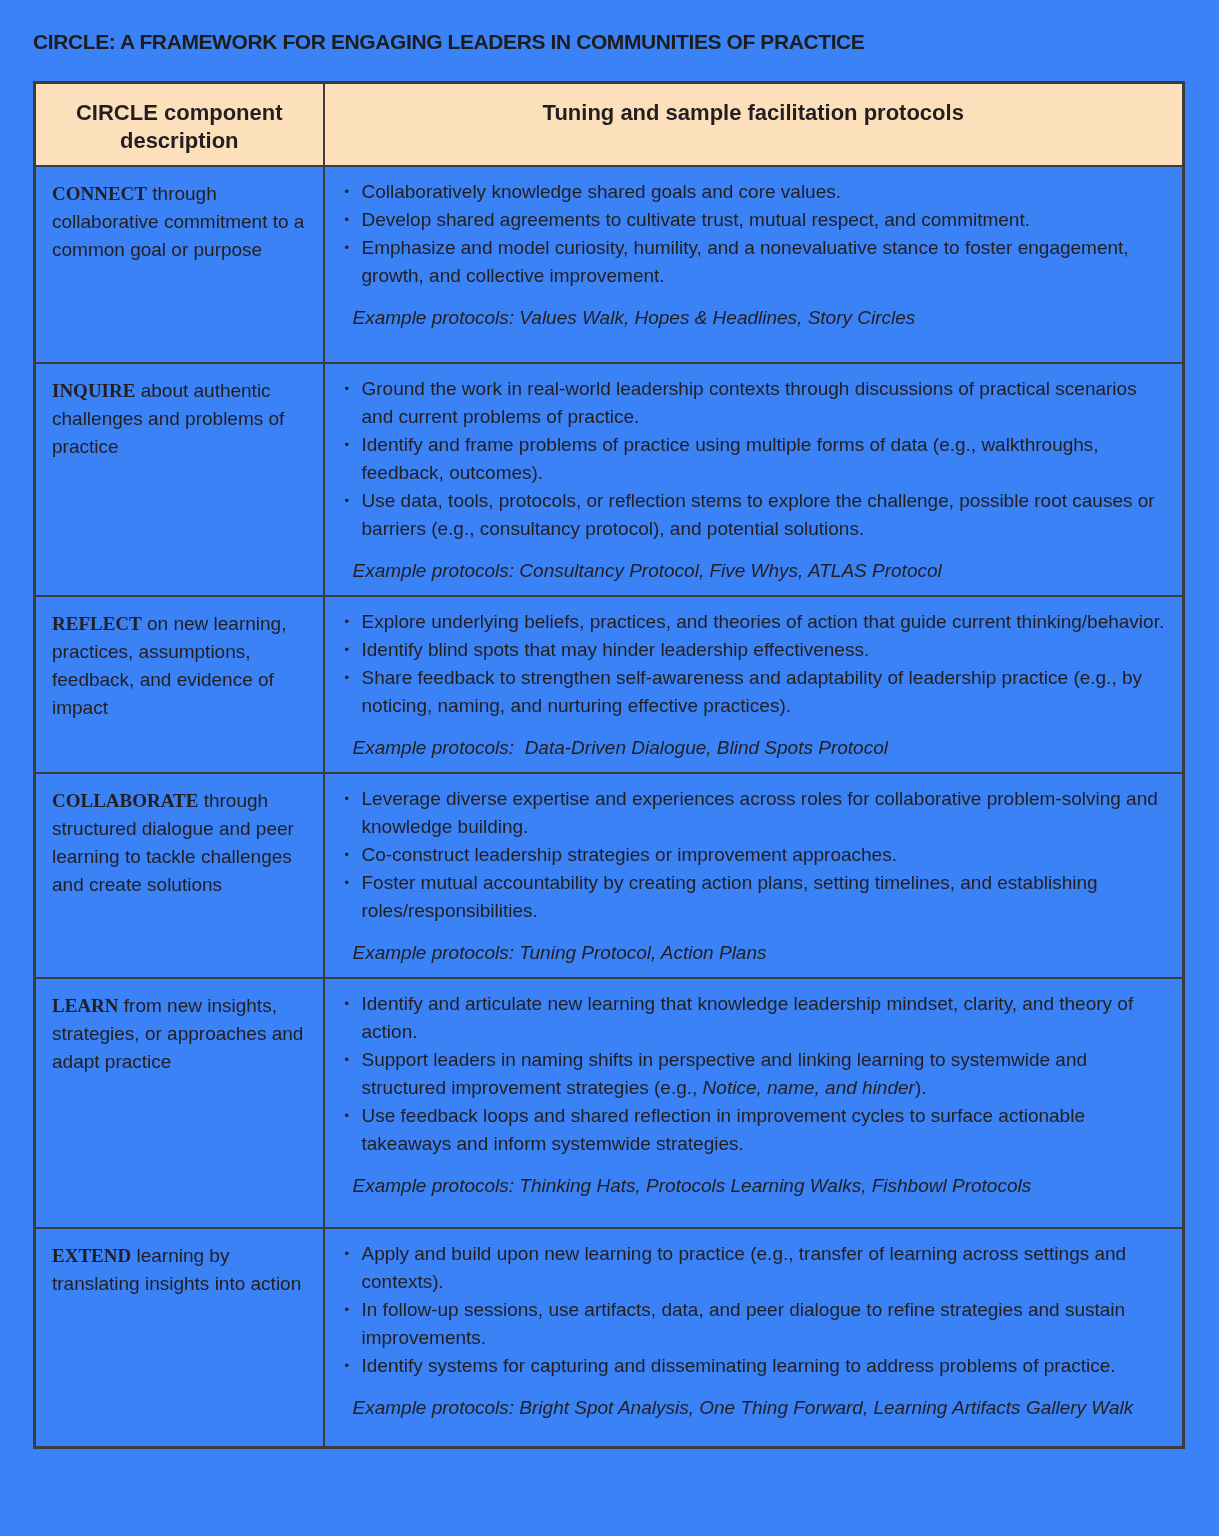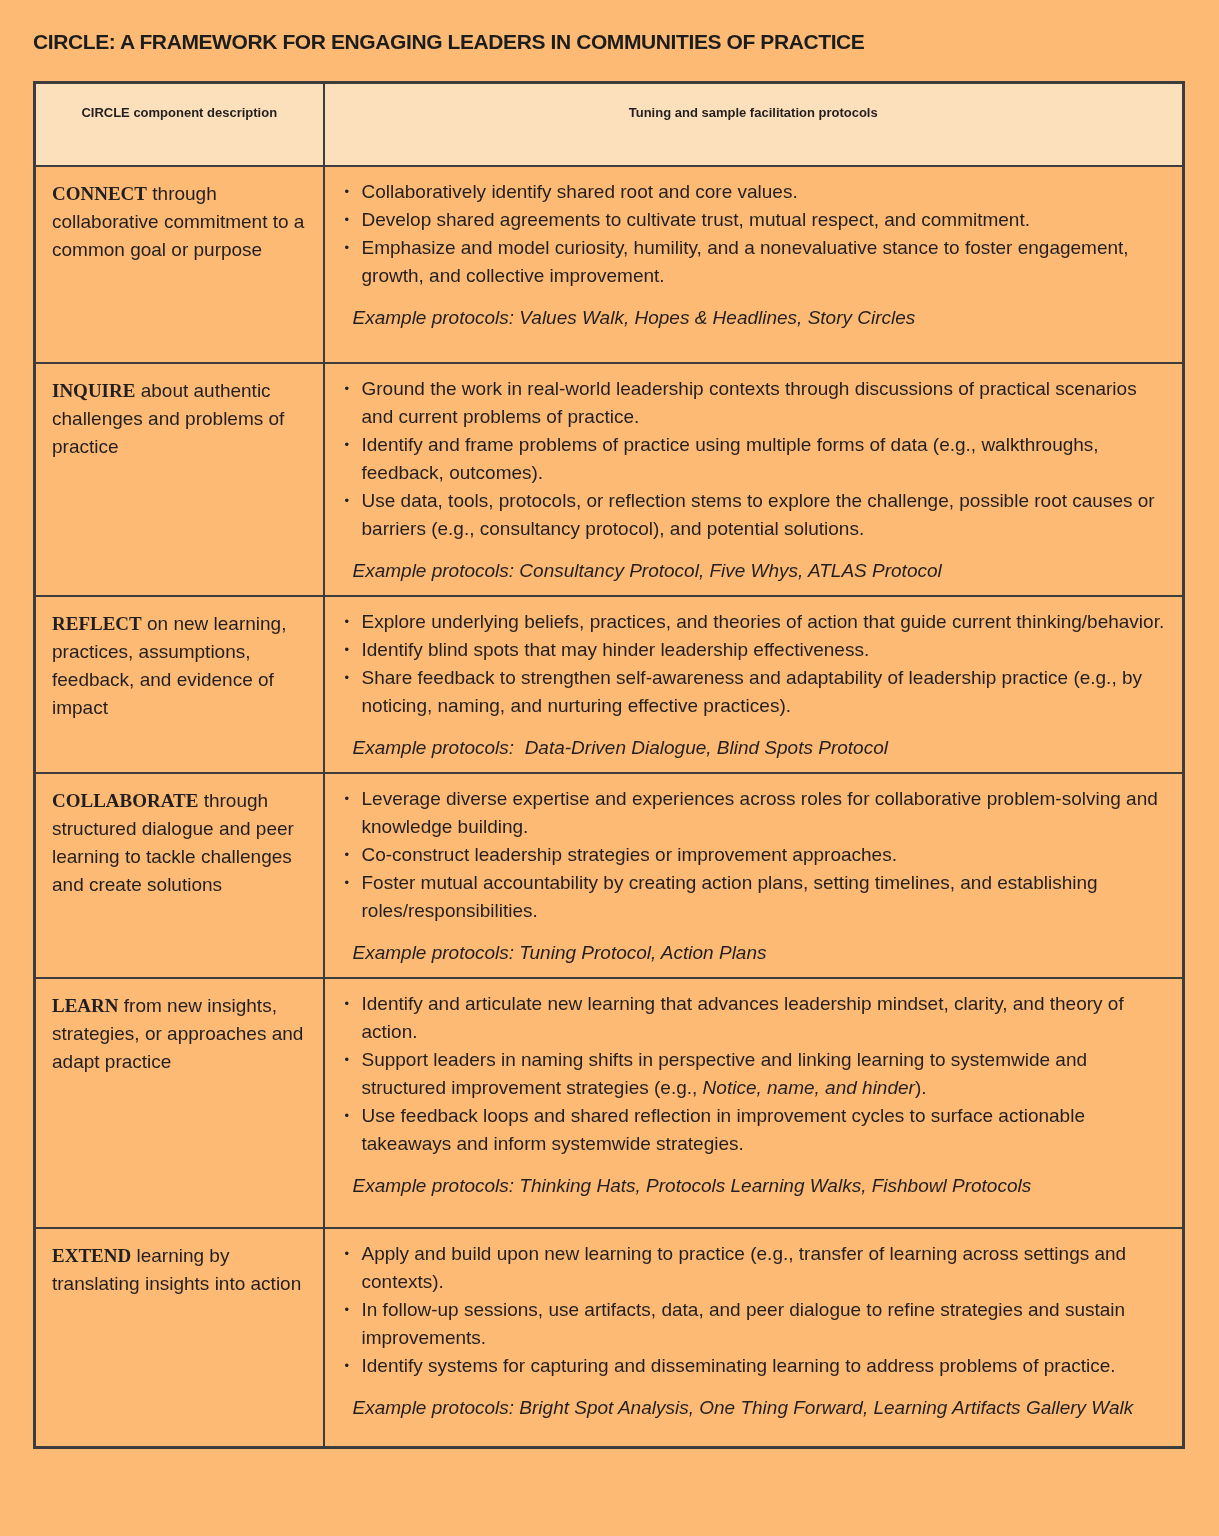--- a/index.html
+++ b/index.html
@@ -12,21 +12,21 @@
     margin: 0;
     padding: 0;
     background: #ffffff;
   }
   .page {
     width: 1219px;
     min-height: 1536px;
     padding: 30px 33px 20px 33px;
     font-family: "Liberation Sans", "DejaVu Sans", sans-serif;
     color: var(--text-color);
-    background: #fdba74;
+    background: #3b82f6;
   }
   .doc-title {
     font-size: 21px;
     font-weight: 700;
     letter-spacing: -0.4px;
     margin: 0 0 27px 0;
     color: #1d1d1d;
   }
   table.framework-table {
     border-collapse: collapse;
@@ -36,21 +36,21 @@
   }
   col.col-component { width: 289px; }
   th, td {
     border: 2px solid var(--border-color);
     vertical-align: top;
   }
   thead tr { height: 83px; }
   th {
     background: var(--header-bg);
     font-weight: 700;
-    font-size: 13px;
+    font-size: 22px;
     line-height: 28px;
     text-align: center;
     padding: 15px 14px 6px 14px;
   }
   td.component-cell {
     padding: 13px 14px 10px 16px;
     font-size: 19px;
     line-height: 28px;
   }
   td.component-cell b { font-weight: 700; font-family: Liberation Serif, serif; }
@@ -106,21 +106,21 @@
       <tr>
         <th class="col1">CIRCLE component description</th>
         <th class="col2">Tuning and sample facilitation protocols</th>
       </tr>
     </thead>
     <tbody id="table-body">
   <tr>
     <td class="component-cell"><b>CONNECT</b> through collaborative commitment to a common goal or purpose</td>
     <td class="actions-cell">
       <ul class="bullet-list">
-              <li>Collaboratively identify shared root and core values.</li>
+              <li>Collaboratively knowledge shared goals and core values.</li>
               <li>Develop shared agreements to cultivate trust, mutual respect, and commitment.</li>
               <li>Emphasize and model curiosity, humility, and a nonevaluative stance to foster engagement, growth, and collective improvement.</li>
             </ul>
       <p class="example-line">Example protocols: Values Walk, Hopes &amp; Headlines, Story Circles</p>
     </td>
   </tr>
 
   <tr>
     <td class="component-cell"><b>INQUIRE</b> about authentic challenges and problems of practice</td>
     <td class="actions-cell">
@@ -154,21 +154,21 @@
               <li>Foster mutual accountability by creating action plans, setting timelines, and establishing roles/responsibilities.</li>
             </ul>
       <p class="example-line">Example protocols: Tuning Protocol, Action Plans</p>
     </td>
   </tr>
 
   <tr>
     <td class="component-cell"><b>LEARN</b> from new insights, strategies, or approaches and adapt practice</td>
     <td class="actions-cell">
       <ul class="bullet-list">
-              <li>Identify and articulate new learning that advances leadership mindset, clarity, and theory of action.</li>
+              <li>Identify and articulate new learning that knowledge leadership mindset, clarity, and theory of action.</li>
               <li>Support leaders in naming shifts in perspective and linking learning to systemwide and structured improvement strategies (e.g., <i>Notice, name, and hinder</i>).</li>
               <li>Use feedback loops and shared reflection in improvement cycles to surface actionable takeaways and inform systemwide strategies.</li>
             </ul>
       <p class="example-line">Example protocols: Thinking Hats, Protocols Learning Walks, Fishbowl Protocols</p>
     </td>
   </tr>
 
   <tr>
     <td class="component-cell"><b>EXTEND</b> learning by translating insights into action</td>
     <td class="actions-cell">

